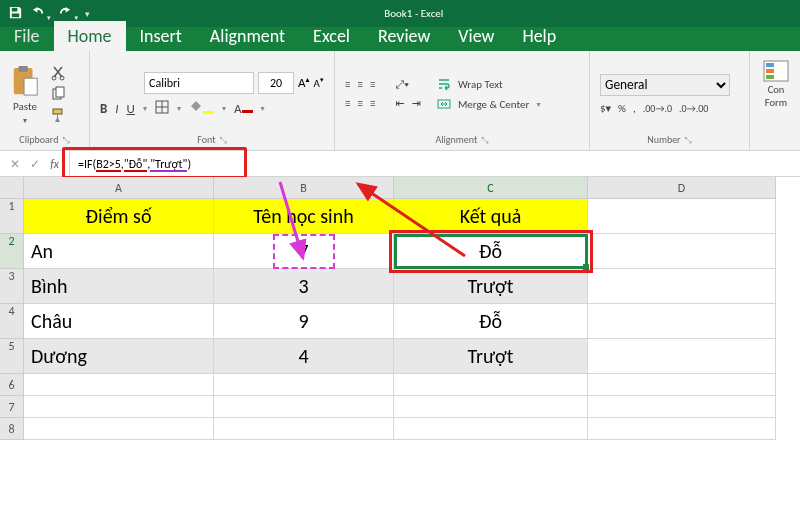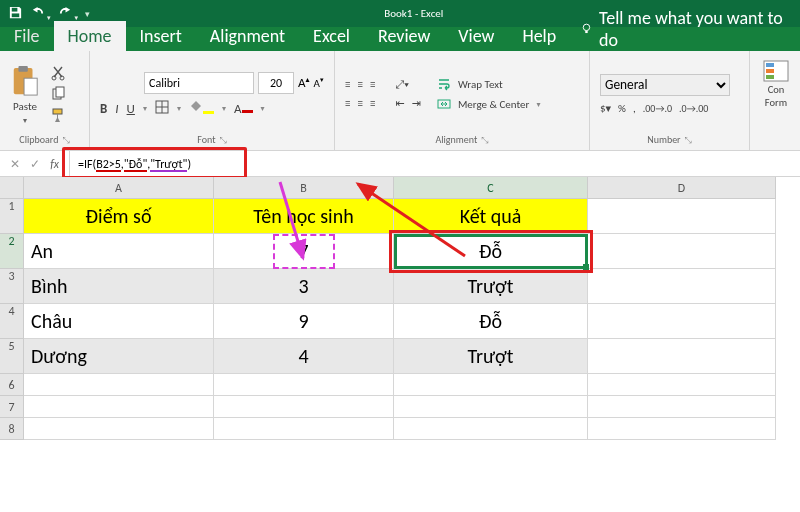--- a/index.html
+++ b/index.html
@@ -104,27 +104,20 @@
 
 <div class="tabs">
   <div class="tab dim">File</div>
   <div class="tab active">Home</div>
   <div class="tab">Insert</div>
   <div class="tab">Alignment</div>
   <div class="tab">Excel</div>
   <div class="tab">Review</div>
   <div class="tab">View</div>
   <div class="tab">Help</div>
-  <div class="tellme">
-    <svg class="bulb" viewBox="0 0 16 16">
-        <circle cx="8" cy="6" r="4" fill="none" stroke="#fff" stroke-width="1.2"></circle>
-        <rect x="6.5" y="10" width="3" height="3" fill="#fff"></rect>
-      </svg>
-    <span>Tell me what you want to do</span>
-  </div>
 </div>
 
 <div class="ribbon">
   <div class="group" style="width:90px">
     <div class="content">
       <div class="paste-box">
         <svg class="paste-ico" viewBox="0 0 32 36">
             <rect x="4" y="4" width="20" height="28" rx="2" fill="#d79c4a"></rect>
             <rect x="9" y="2" width="10" height="6" rx="1" fill="#888"></rect>
             <rect x="15" y="15" width="14" height="18" fill="#fff" stroke="#888"></rect>

